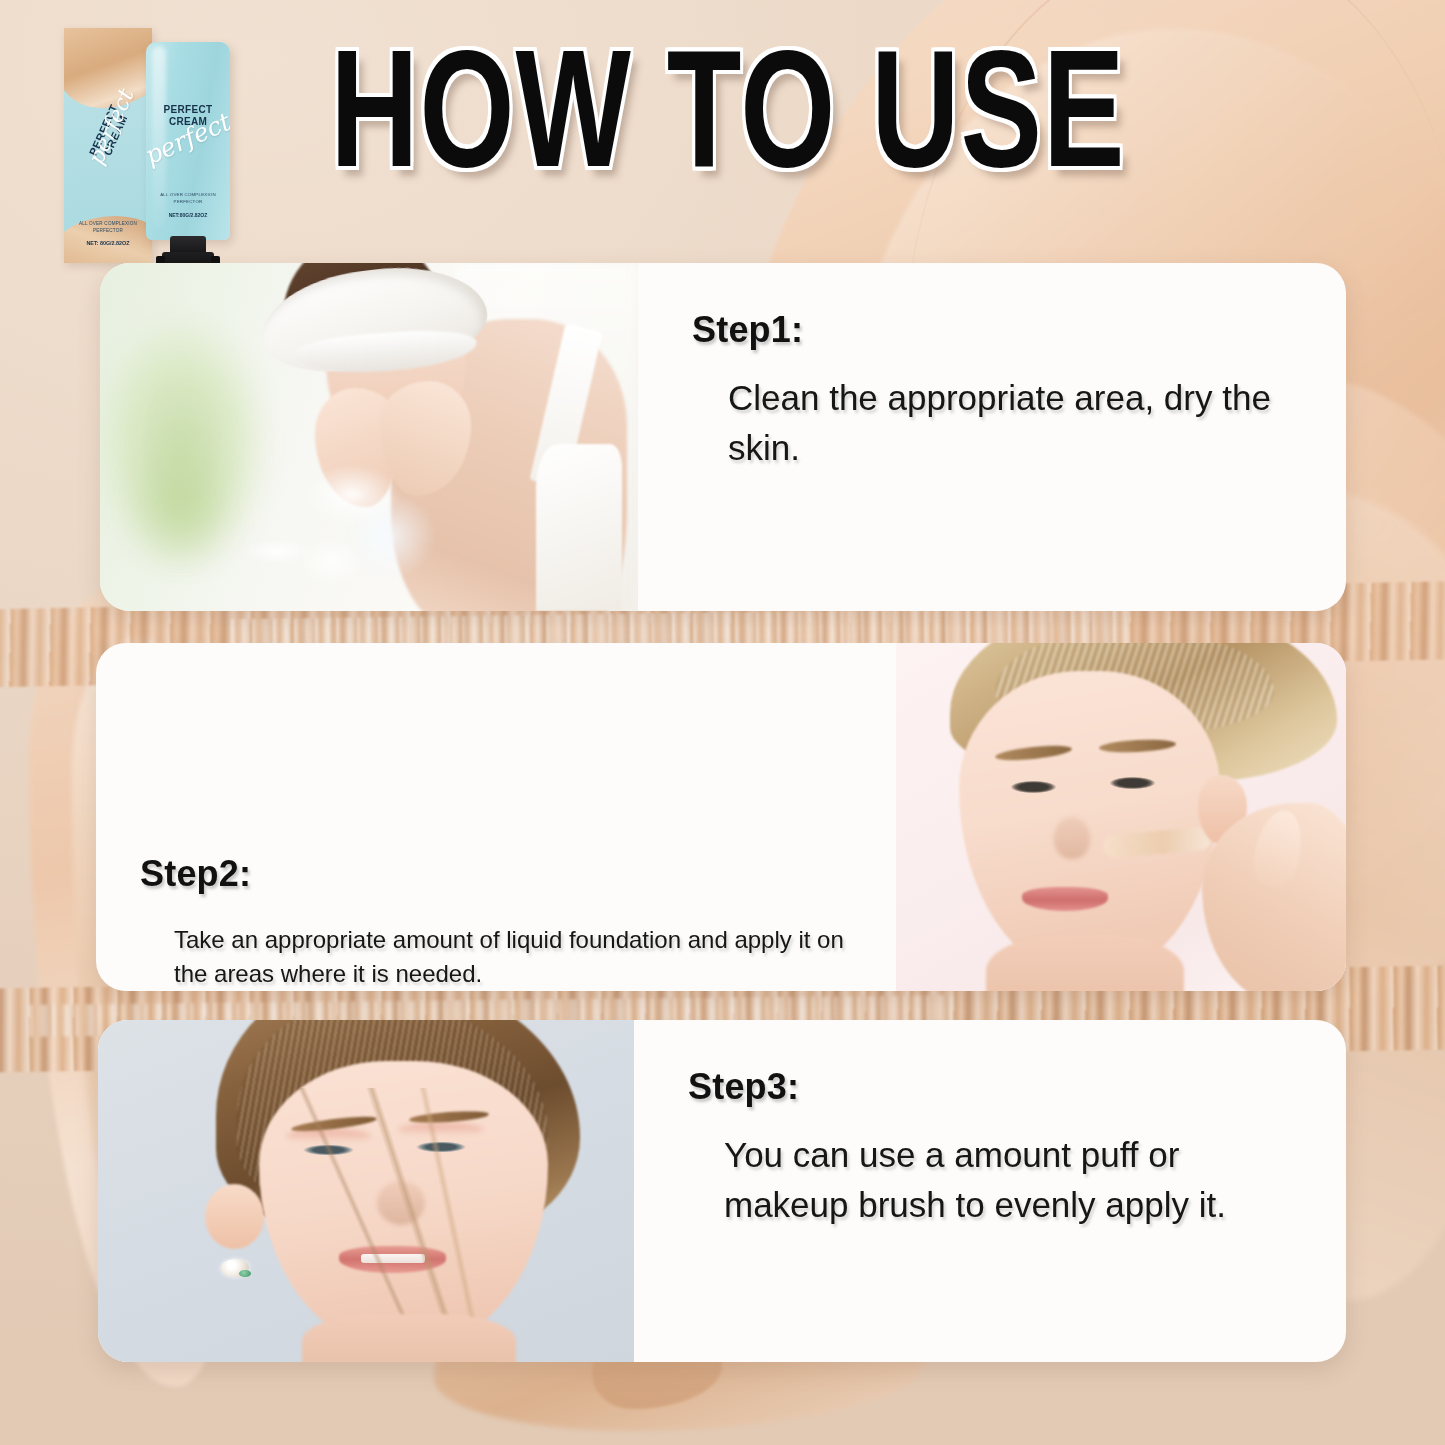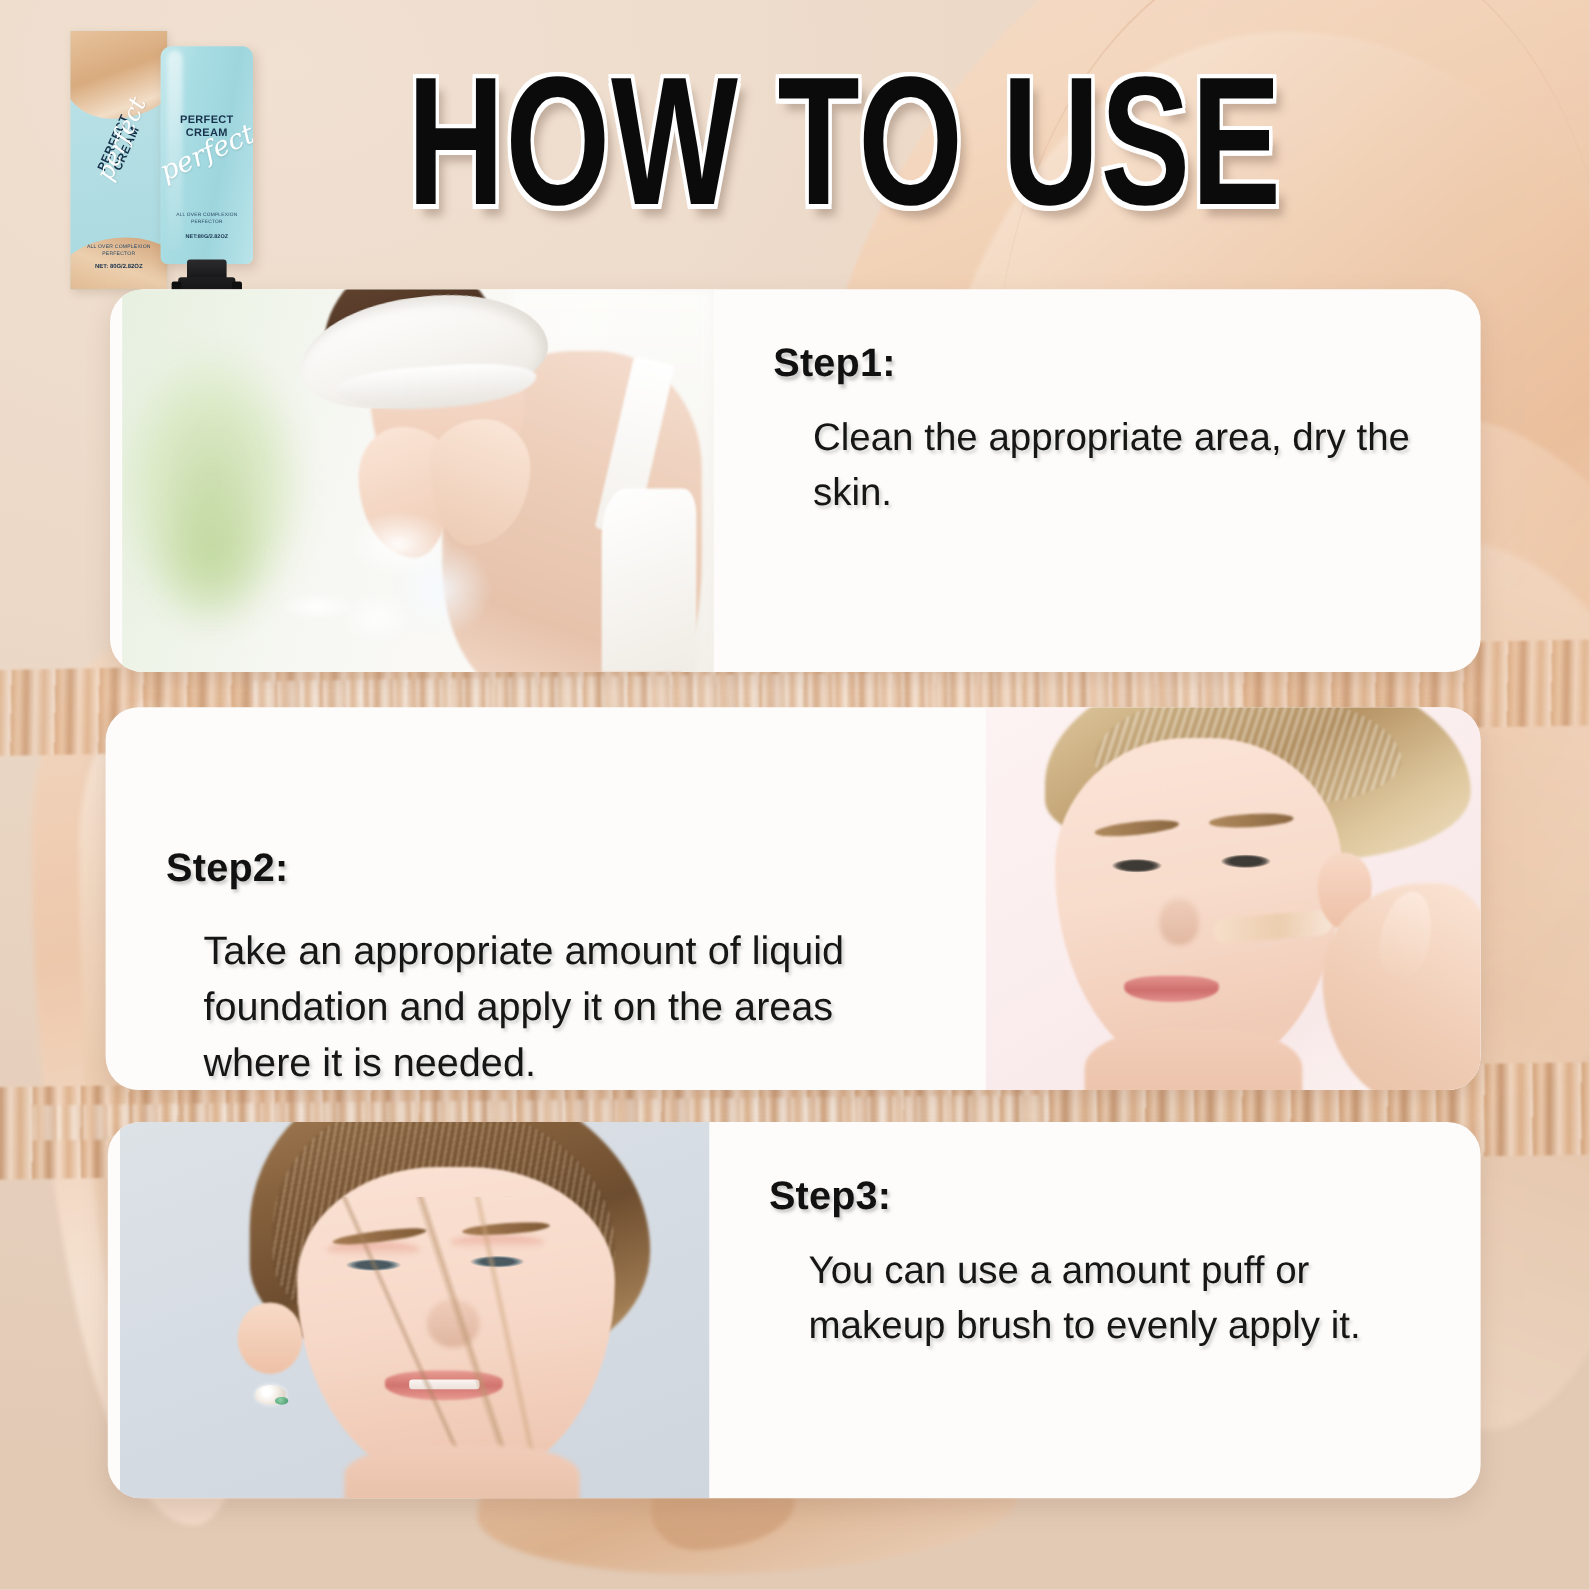--- a/index.html
+++ b/index.html
@@ -201,22 +201,22 @@
   }
   .tube-cap2::before, .tube-cap2::after {
     content:""; position:absolute; top:4px; width:9px; height:9px;
     background:#0d0d0f; border-radius:2px;
   }
   .tube-cap2::before { left:-6px; }
   .tube-cap2::after  { right:-6px; }
 
   
   #title {
-    position:absolute; left:278px; top:64px; width:900px; height:130px;
-    display:flex; align-items:center; justify-content:flex-end;
+    position:absolute; left:278px; top:44px; width:900px; height:130px;
+    display:flex; align-items:center; justify-content:center;
   }
   #title span {
     font-family:"Liberation Sans", sans-serif;
     font-weight:bold; font-size:126px; line-height:1;
     letter-spacing:1px;
     color:#0b0b0b;
     transform:scaleY(1.32) scaleX(.97);
     white-space:nowrap;
     text-shadow:
       -3px -3px 0 #fff,  3px -3px 0 #fff,
@@ -227,21 +227,20 @@
   }
 
   
   .card {
     position:absolute;
     background:#fdfcfb;
     border-radius:30px;
     box-shadow:0 8px 22px rgba(140,105,85,.20);
     overflow:hidden;
     display:flex;
-    padding-left:11px;
   }
   #card1 { left:100px; top:263px;  width:1246px; height:348px; }
   #card2 { left:96px;  top:643px;  width:1250px; height:348px;align-items:flex-end; }
   #card3 { left:98px;  top:1020px; width:1248px; height:342px; }
 
   .photo { position:relative; overflow:hidden; flex:0 0 auto; }
   .photo-1 { width:538px; height:100%; }
   .photo-2 { width:450px; height:100%; }
   .photo-3 { width:536px; height:100%; }
 
@@ -253,21 +252,21 @@
   .step-label {
     font-weight:bold; font-size:36px; color:#111;
     letter-spacing:.2px; margin-bottom:22px;
     text-shadow:2px 3px 3px rgba(150,150,150,.5);
   }
   .step-body {
     font-size:35px; line-height:1.42; color:#161616;
     padding-left:36px;
     text-shadow:2px 3px 3px rgba(160,160,160,.45);
   }
-  .step-body-wide { padding-left:34px; font-size:36px;margin-top:28px; }
+  .step-body-wide { padding-left:34px; font-size:24px;margin-top:28px; }
 
   
   .p1-bg { position:absolute; inset:0;
     background:linear-gradient(105deg,#e7f0e0 0%,#eef4e8 18%,#f7f7f3 40%,#fbfaf7 70%,#f3f0ea 100%); }
   .p1-green {
     position:absolute; left:-6%; top:4%; width:42%; height:96%;
     background:radial-gradient(closest-side,#c5dba6 0%,#d9e8c2 45%,rgba(233,241,221,0) 80%);
     filter:blur(10px); opacity:.9;
   }
   .p1-green2 {

